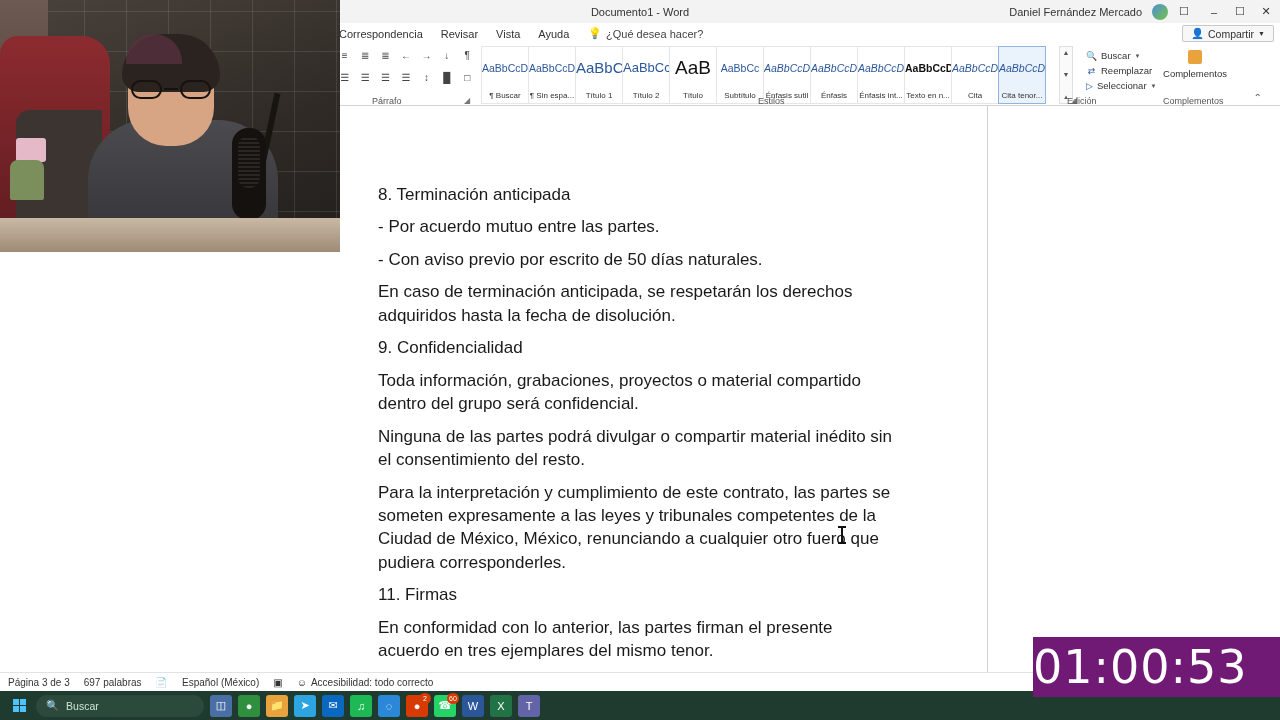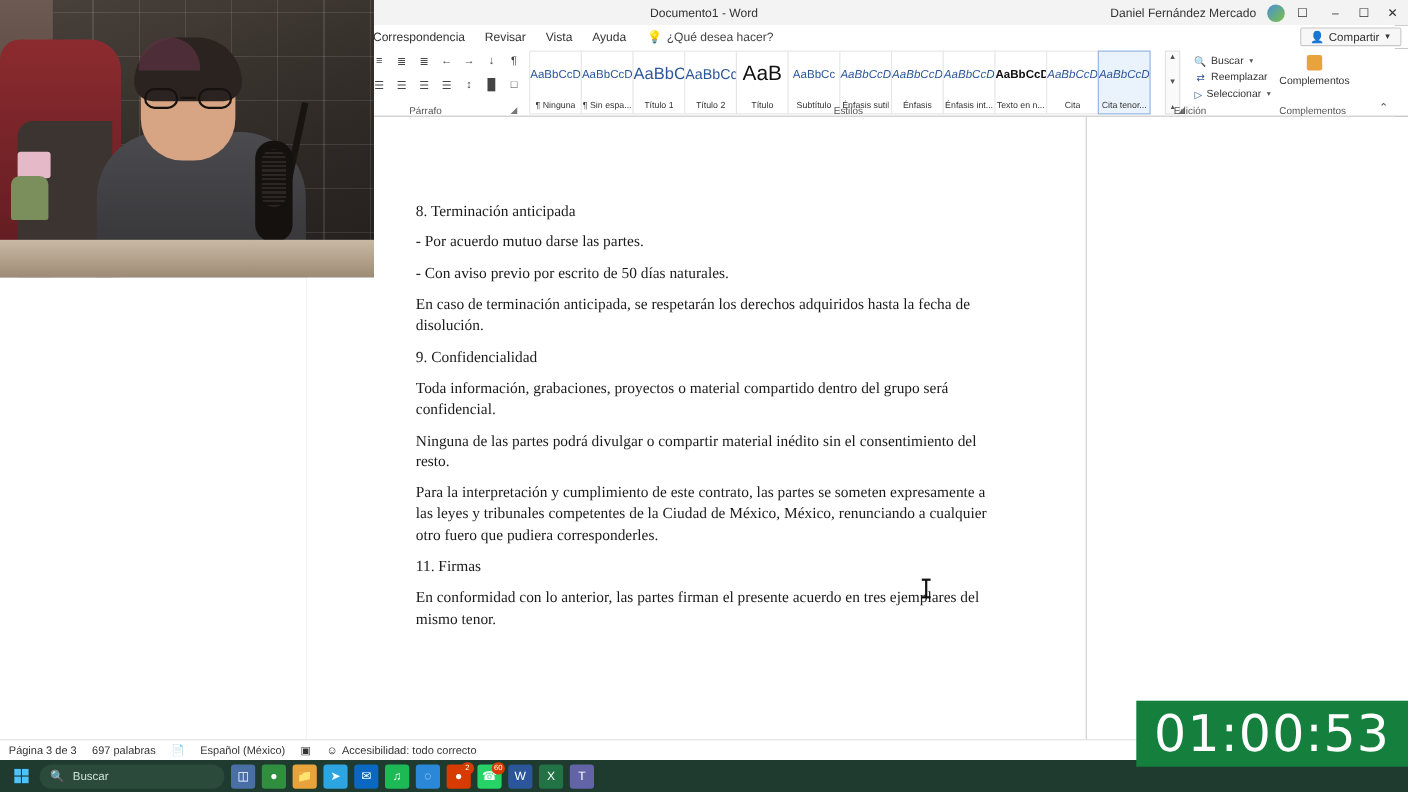--- a/index.html
+++ b/index.html
@@ -149,21 +149,21 @@
     position: absolute; left: 279px; top: 0; width: 709px; height: 566px;
     background: #ffffff;
     border-right: 1px solid #d0d0d0;
   }
   .doc-right {
     position: absolute; left: 988px; top: 0; width: 292px; height: 566px;
     background: #ffffff;
   }
   .doc-text {
     position: absolute; left: 99px; top: 77px; width: 520px;
-    font-size: 14px; color: #1a1a1a; line-height: 1.38; font-family: Liberation Serif, serif;
+    font-size: 17px; color: #1a1a1a; line-height: 1.38;
   }
   .doc-text p { margin-bottom: 9px; }
   .mouse-cursor {
     position: absolute; left: 562px; top: 421px;
     width: 2px; height: 16px; background: #111;
   }
   .mouse-cursor::before {
     content: ""; position: absolute; left: -3px; top: -1px;
     width: 8px; height: 2px; background: #111;
   }
@@ -294,22 +294,22 @@
     background: #7b8f5c; border-radius: 8px 8px 2px 2px;
   }
   .pink-box {
     position: absolute; left: 16px; top: 138px; width: 30px; height: 24px;
     background: #e6b9c8; border-radius: 3px;
   }
 
   
   .timer {
     position: absolute; left: 1033px; top: 637px; width: 247px; height: 60px;
-    background: #15803d;
-    display: flex; align-items: center; justify-content: center;
+    background: #701a75;
+    display: flex; align-items: center; 
   }
   .timer span {
     font-family: "DejaVu Sans", sans-serif;
     font-size: 46px; color: #ffffff; letter-spacing: 1px;
   }
 </style>
 </head>
 <body>
 
 <div id="root">
@@ -366,21 +366,21 @@
           <div class="ic">☰</div>
           <div class="ic">↕</div>
           <div class="ic">█</div>
           <div class="ic">□</div>
         </div>
       </div>
 
       <div class="styles-gallery">
         <div class="style-item">
           <div class="preview">AaBbCcDc</div>
-          <div class="sname">¶ Ninguna</div>
+          <div class="sname">¶ Buscar</div>
         </div>
         <div class="style-item">
           <div class="preview">AaBbCcDc</div>
           <div class="sname">¶ Sin espa...</div>
         </div>
         <div class="style-item">
           <div class="preview" style="font-size:15px">AaBbC</div>
           <div class="sname">Título 1</div>
         </div>
         <div class="style-item">
@@ -459,21 +459,21 @@
       <div class="grp-label" style="left:1163px; top:-10px">Complementos</div>
     </div>
     <div class="ribbon-collapse">⌃</div>
 
     <div class="doc-area">
       <div class="doc-left-gutter"></div>
       <div class="doc-right"></div>
       <div class="doc-page">
         <div class="doc-text">
           <p>8. Terminación anticipada</p>
-          <p>- Por acuerdo mutuo darse las partes.</p>
+          <p>- Por acuerdo mutuo entre las partes.</p>
           <p>- Con aviso previo por escrito de 50 días naturales.</p>
           <p>En caso de terminación anticipada, se respetarán los derechos adquiridos hasta la fecha de disolución.</p>
           <p>9. Confidencialidad</p>
           <p>Toda información, grabaciones, proyectos o material compartido dentro del grupo será confidencial.</p>
           <p>Ninguna de las partes podrá divulgar o compartir material inédito sin el consentimiento del resto.</p>
           <p>Para la interpretación y cumplimiento de este contrato, las partes se someten expresamente a las leyes y tribunales competentes de la Ciudad de México, México, renunciando a cualquier otro fuero que pudiera corresponderles.</p>
           <p>11. Firmas</p>
           <p>En conformidad con lo anterior, las partes firman el presente acuerdo en tres ejemplares del mismo tenor.</p>
         </div>
         <div class="mouse-cursor"></div>

